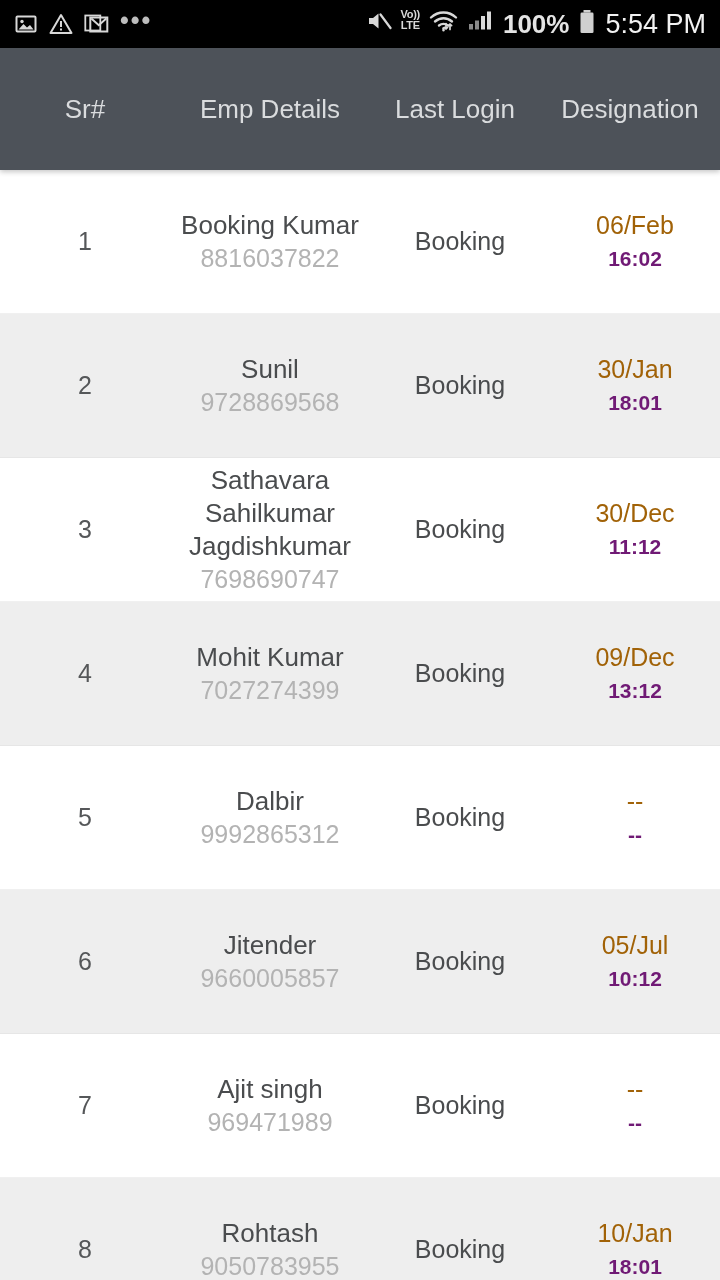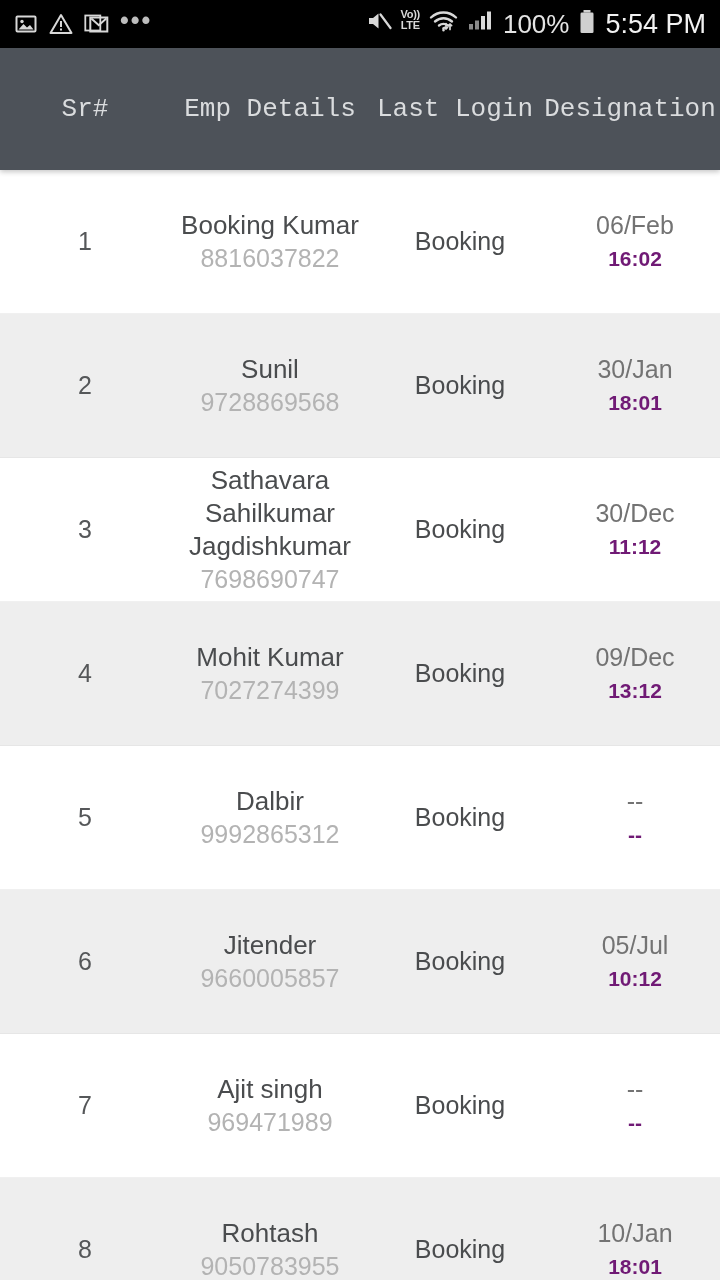--- a/index.html
+++ b/index.html
@@ -45,21 +45,21 @@
     font-size: 25px;
     letter-spacing: 2px;
     line-height: 10px;
     padding-bottom: 9px;
     font-weight: 700;
   }
   .sb-text {
     color: #e4e4e4;
     font-size: 26px;
     letter-spacing: 0px;
-    font-weight: 400;
+    font-weight: 700;
   }
   .sb-clock {
     color: #f2f2f2;
     font-size: 27px;
     font-weight: 400;
     letter-spacing: 0px;
   }
   .volte {
     display: flex;
     flex-direction: column;
@@ -82,21 +82,20 @@
     box-shadow: 0 2px 5px rgba(0,0,0,0.22);
     position: relative;
     z-index: 5;
   }
   #table-header .th {
     color: #dadcde;
     font-size: 26px;
     font-weight: 400;
     text-align: center;
     white-space: nowrap;
-    font-family: Liberation Mono, monospace;
   }
 
   
   .col-sr     { width: 170px; flex: 0 0 170px; }
   .col-emp    { width: 200px; flex: 0 0 200px; }
   .col-desig  { width: 180px; flex: 0 0 180px; }
   .col-login  { width: 170px; flex: 0 0 170px; }
 
   
   #table-body {
@@ -143,21 +142,21 @@
     font-weight: 400;
     line-height: 33px;
     margin-top: 0;
   }
   .desig {
     color: #4a4c4e;
     font-size: 25px;
     font-weight: 400;
   }
   .login-date {
-    color: #737373;
+    color: #a16207;
     font-size: 25px;
     font-weight: 400;
     line-height: 33px;
   }
   .login-time {
     color: #701a75;
     font-size: 21px;
     font-weight: 700;
     line-height: 33px;
   }

